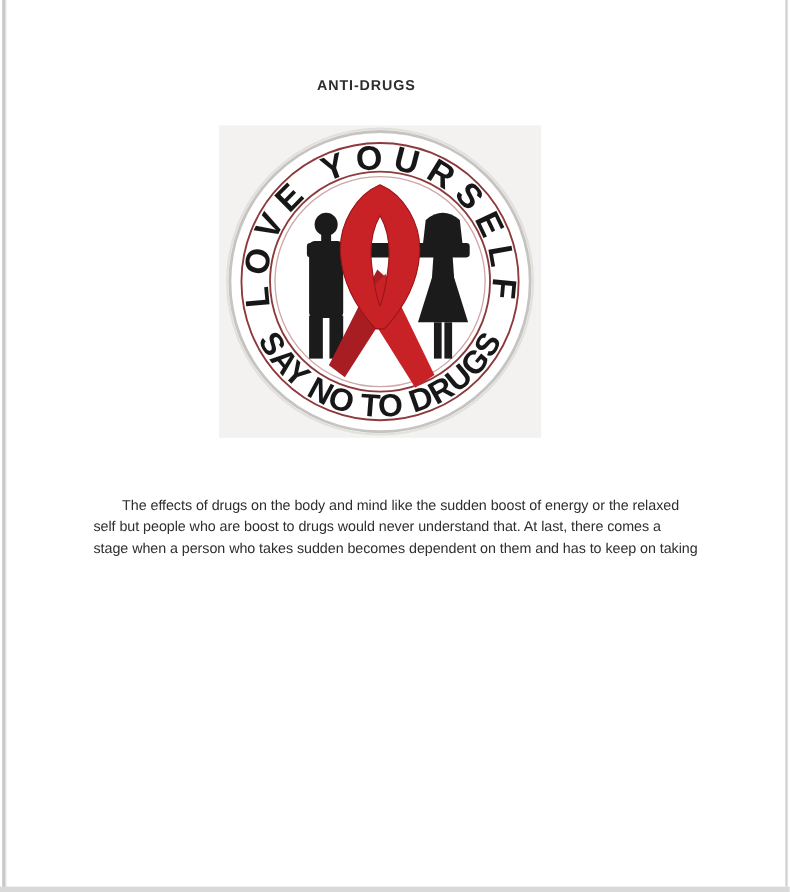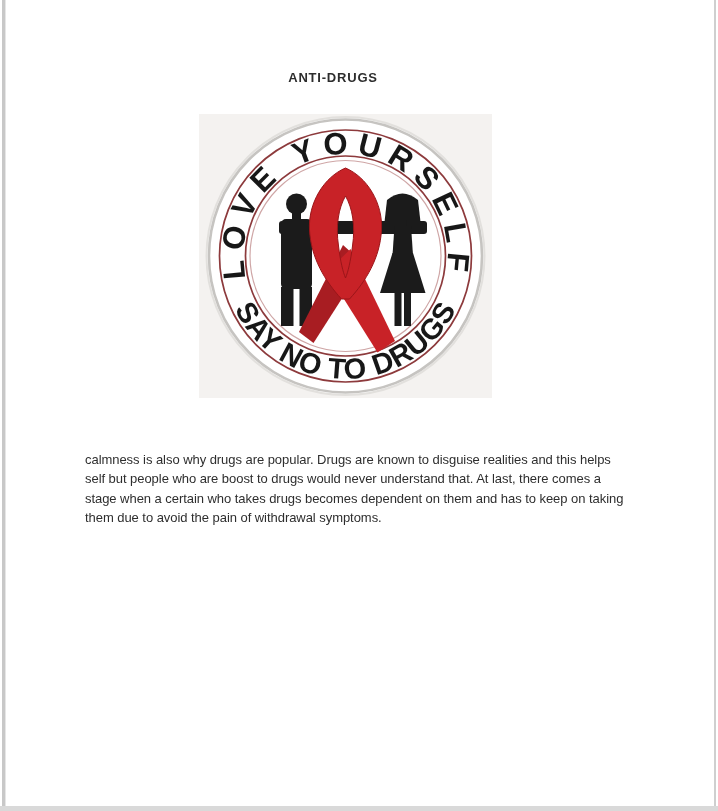--- a/index.html
+++ b/index.html
@@ -90,17 +90,16 @@
     <g>
       <path d="M165 150 L144 131 L100 218 L114.5 229 Z" fill="#a81d22"></path>
       <path d="M128 158 L151.5 135 L196 227 L178.5 238.5 Z" fill="#c82227"></path>
       <path fill-rule="evenodd" fill="#c82227" stroke="#9a1519" stroke-width="1" d="M146.5 54 C125 63 109 89 110.5 116 C112 144 126 167 142.5 185 L150.5 185 C167 167 181 144 182.5 116 C184 89 168 63 146.5 54 Z
            M146.5 82 C139.5 94 136.5 112 139.5 132 C141.5 148 144 158 146.5 164 C149 158 151.5 148 153.5 132 C156.5 112 153.5 94 146.5 82 Z"></path>
     </g>
   </svg>
 </div>
 
 <div class="body-paragraph">
-  <div class="para-line">calmness is also why drugs are popular. Drugs are known to disguise realities and this helps</div>
+  <div class="para-line first">The effects of drugs on the body and mind like the sudden boost of energy or the relaxed</div>
   <div class="para-line">self but people who are boost to drugs would never understand that. At last, there comes a</div>
-  <div class="para-line">stage when a certain who takes drugs becomes dependent on them and has to keep on taking</div>
-  <div class="para-line">them due to avoid the pain of withdrawal symptoms.</div>
+  <div class="para-line">stage when a person who takes sudden becomes dependent on them and has to keep on taking</div>
 </div>
 
 </body></html>

